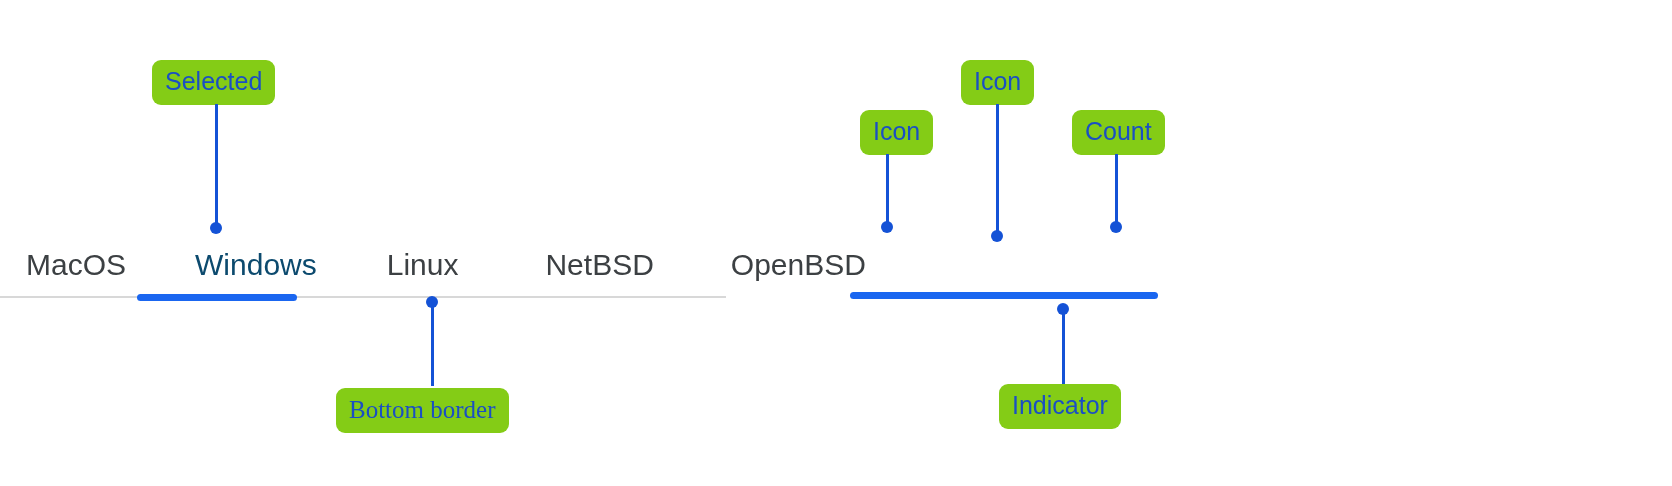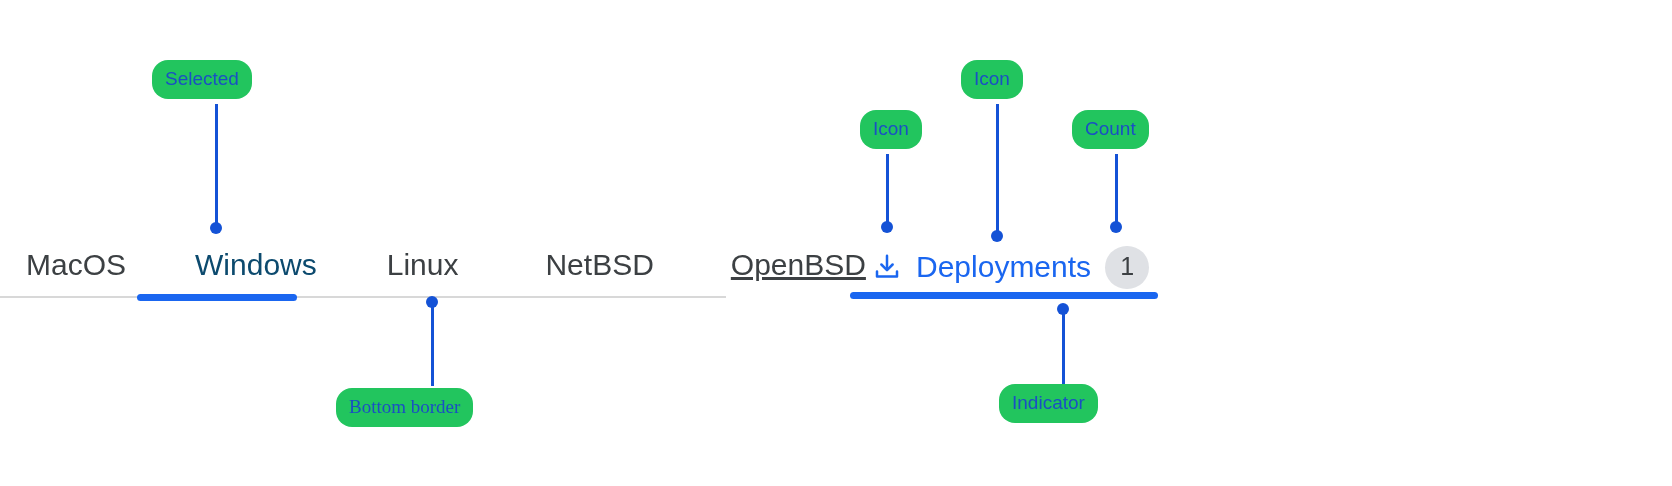--- a/index.html
+++ b/index.html
@@ -17,26 +17,26 @@
   }
 
   .stage {
     position: absolute;
     inset: 0;
   }
 
   
   .anno-label {
     position: absolute;
-    background: #22c55e;
+    background: #84cc16;
     color: #1a4fc4;
-    font-size: 19px;
+    font-size: 25px;
     line-height: 1;
     padding: 9px 13px 11px 13px;
-    border-radius: 16px;
+    border-radius: 9px;
     white-space: nowrap;
     font-family: "Liberation Sans", sans-serif;
   }
   .anno-line {
     position: absolute;
     width: 3px;
     background: #1452d6;
   }
   .anno-dot {
     position: absolute;
@@ -77,21 +77,21 @@
     padding: 4px 0 0 0;
     font-family: "Liberation Sans", sans-serif;
     white-space: nowrap;
   }
   .tab.is-selected {
     color: #0c4a6e;
   }
   .tab-gap-1 { margin-left: 22px; }
   .tab-gap-2 { margin-left: 23px; }
   .tab-gap-3 { margin-left: 40px; }
-  .tab-gap-4 { margin-left: 30px; text-decoration: underline; }
+  .tab-gap-4 { margin-left: 30px; }
   .tab-first { margin-left: 26px; }
 
   .tab-indicator {
     position: absolute;
     left: 137px;
     top: 48px;
     width: 160px;
     height: 7px;
     border-radius: 4px;
     background: #1a66f0;
@@ -171,29 +171,20 @@
 
   <div class="anno-label" style="left:152px; top:60px;">Selected</div>
   <div class="anno-line" style="left:215px; top:104px; height:124px;"></div>
   <div class="anno-dot" style="left:210px; top:222px;"></div>
 
   <div class="anno-dot" style="left:426px; top:296px;"></div>
   <div class="anno-line" style="left:431px; top:302px; height:84px;"></div>
   <div class="anno-label" style="left:336px; top:388px;font-family:Liberation Serif, serif;">Bottom border</div>
 
   <div class="deploy">
-    <div class="deploy-row">
-      <svg class="deploy-icon" viewBox="0 0 24 24" fill="none" stroke="currentColor" stroke-width="2" stroke-linecap="round" stroke-linejoin="round">
-        <path d="M12 3 L12 14"></path>
-        <path d="M7.5 10 L12 14.5 L16.5 10"></path>
-        <path d="M4 15.5 L4 19.5 L20 19.5 L20 15.5"></path>
-      </svg>
-      <div class="deploy-text">Deployments</div>
-      <div class="deploy-count">1</div>
-    </div>
     <div class="deploy-indicator"></div>
   </div>
 
   <div class="anno-label" style="left:860px; top:110px;">Icon</div>
   <div class="anno-line" style="left:886px; top:154px; height:72px;"></div>
   <div class="anno-dot" style="left:881px; top:221px;"></div>
 
   <div class="anno-label" style="left:961px; top:60px;">Icon</div>
   <div class="anno-line" style="left:996px; top:104px; height:132px;"></div>
   <div class="anno-dot" style="left:991px; top:230px;"></div>

